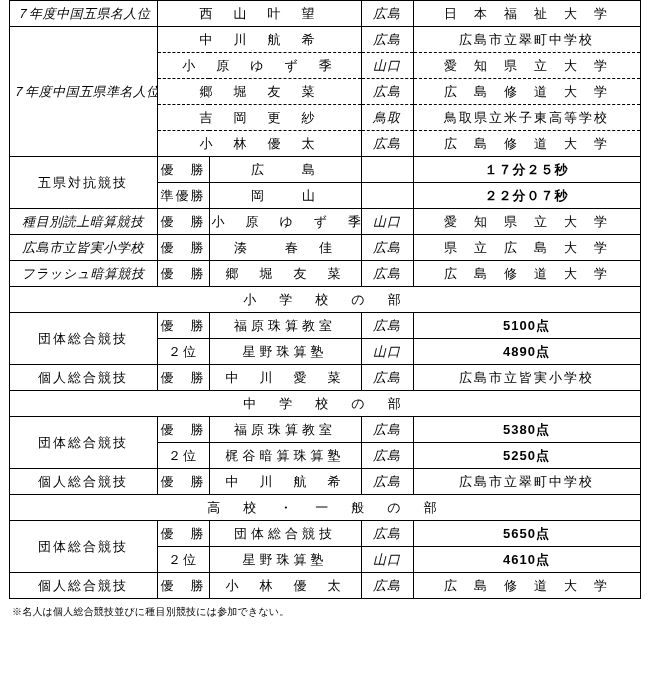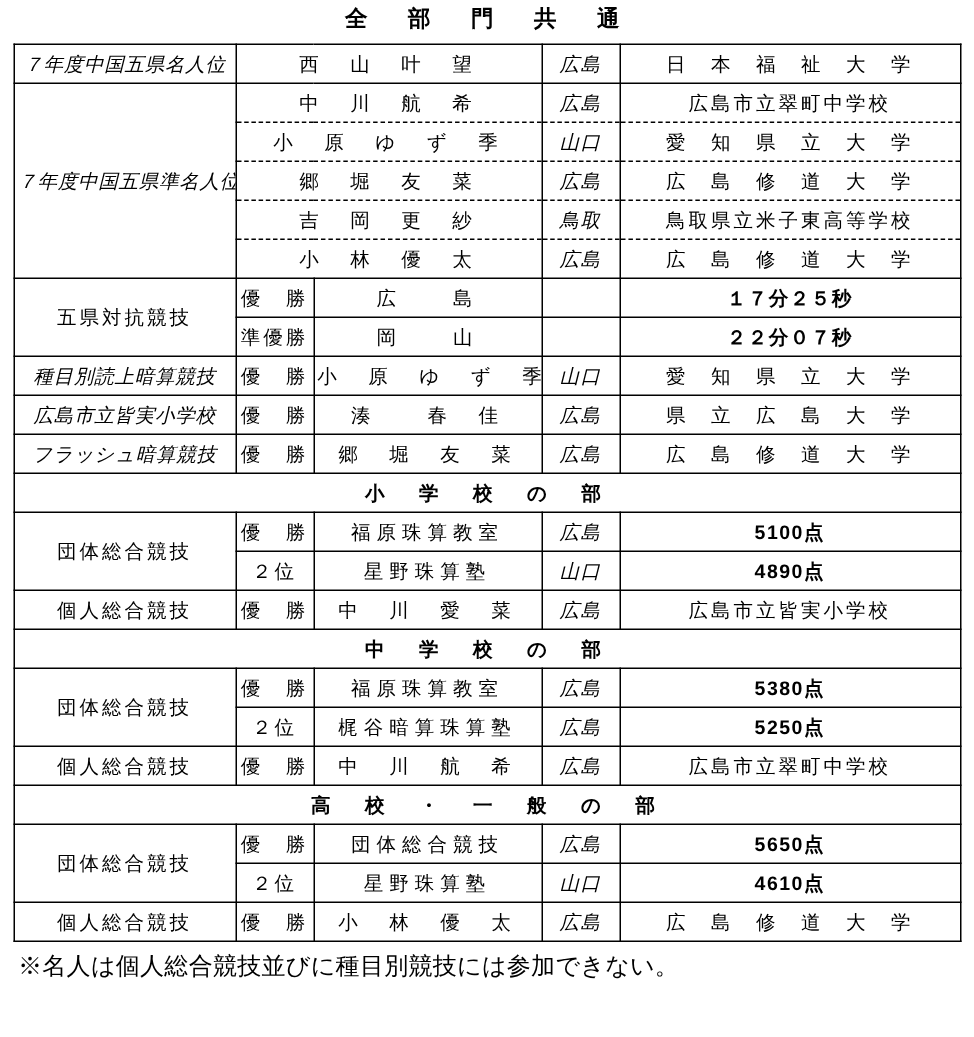--- a/index.html
+++ b/index.html
@@ -74,40 +74,39 @@
     letter-spacing: 2px;
   }
   .dashed-bottom {
     border-bottom: 1px dashed #000000 !important;
   }
   .dashed-top {
     border-top: 1px dashed #000000 !important;
   }
   .section {
     font-size: 15px;
-    font-weight: bold;
+    font-weight: normal;
     letter-spacing: 5px;
     margin-top: 44px;
   }
   .note {
-    font-size: 16px;
+    font-size: 10px;
     margin: 6px 0 0 12px;
     letter-spacing: 0.2px;
   }
   .score {
     letter-spacing: 1px;
     font-weight: bold;
   }
 </style>
 </head>
 <body>
 
 <div class="page">
 
-  <div class="subtitle">全　部　門　共　通</div>
 
   <table class="main">
     <colgroup>
       <col style="width:148px">
       <col style="width:52px">
       <col style="width:152px">
       <col style="width:52px">
       <col style="width:227px">
     </colgroup>
     <tbody>

